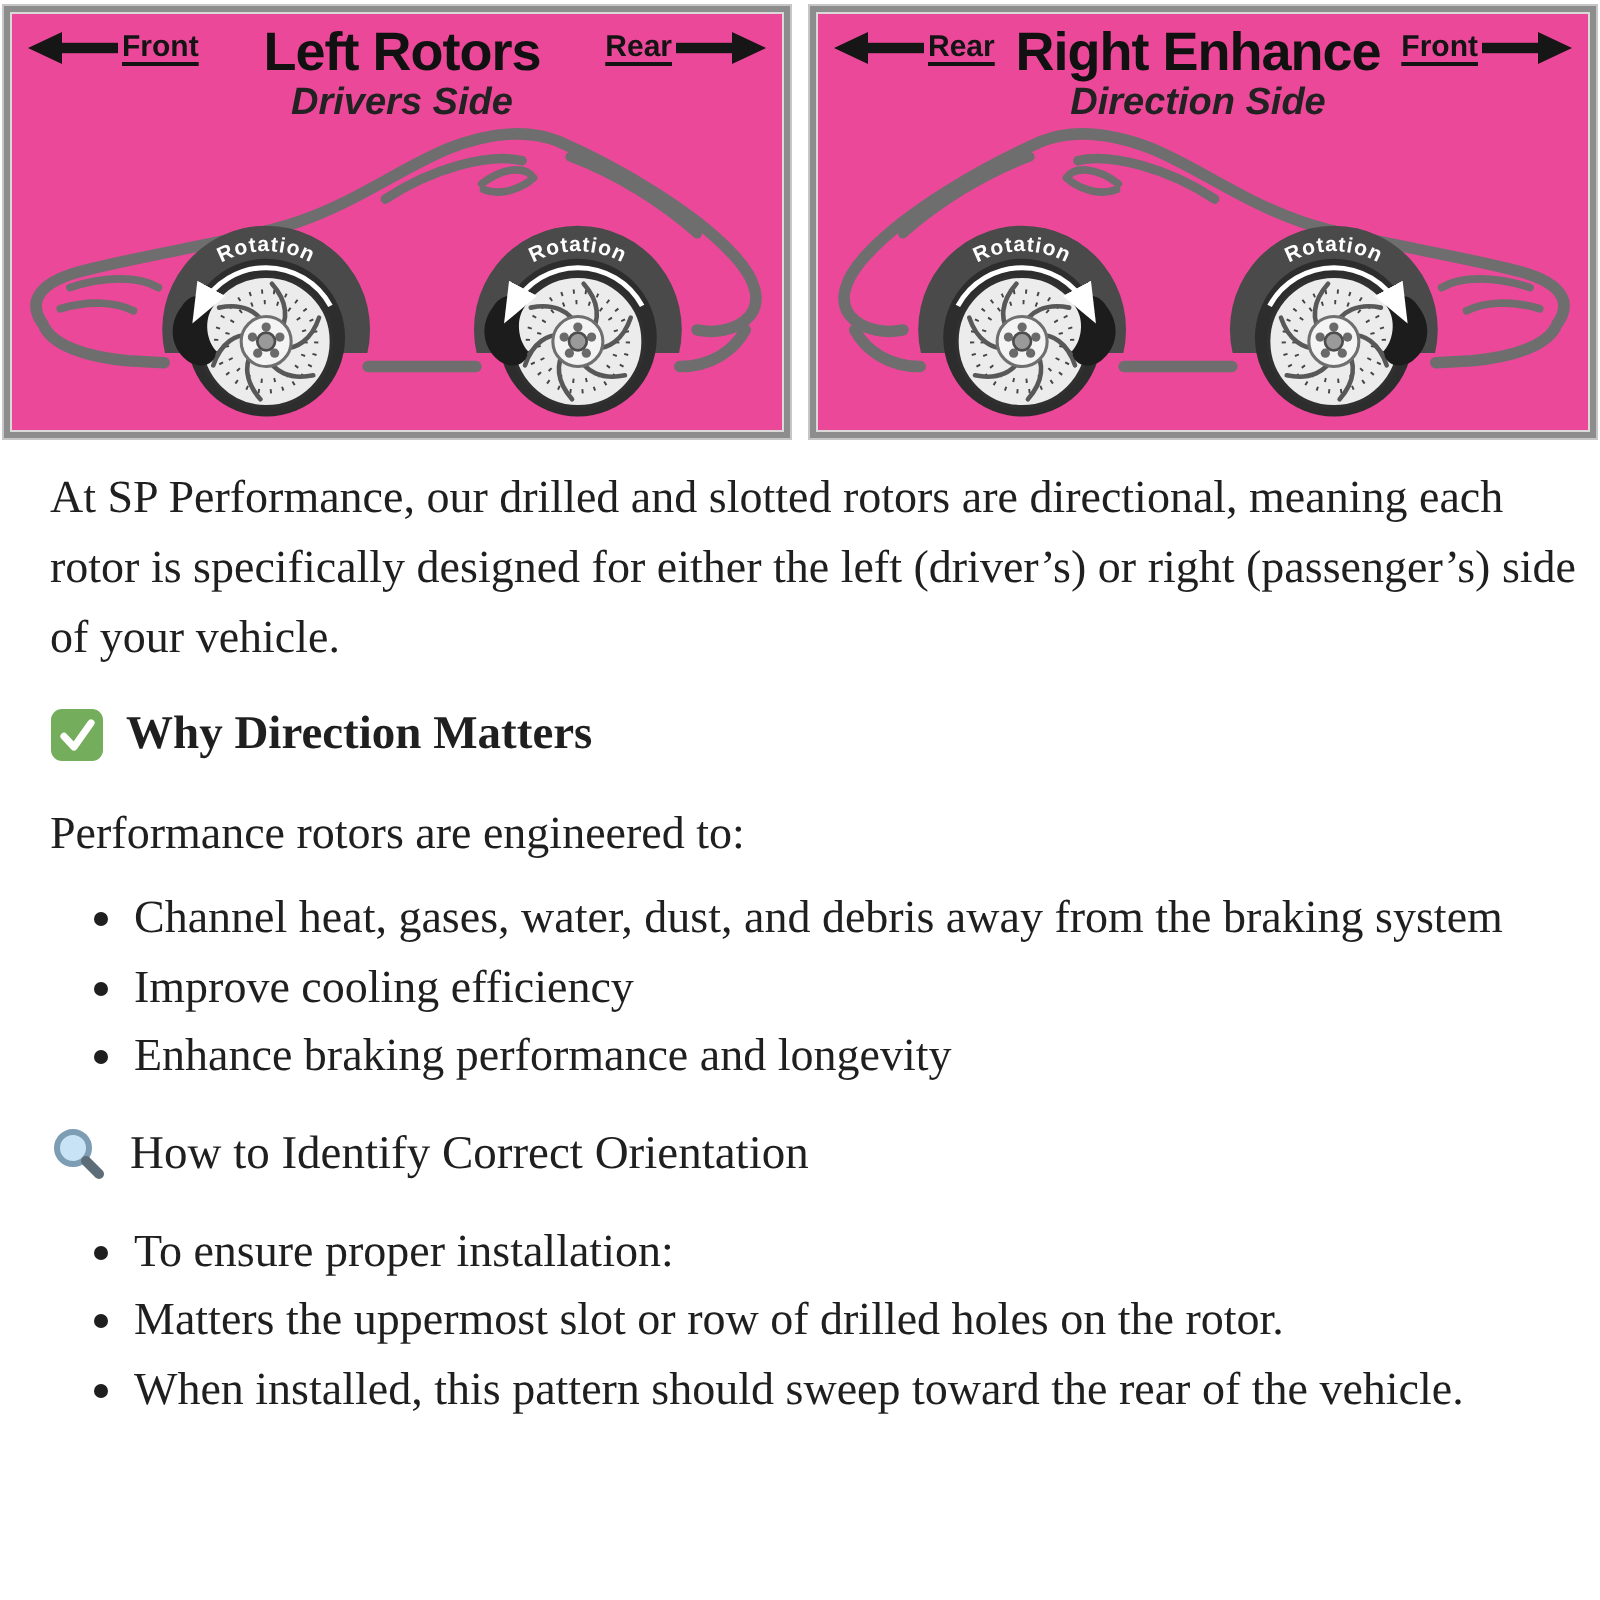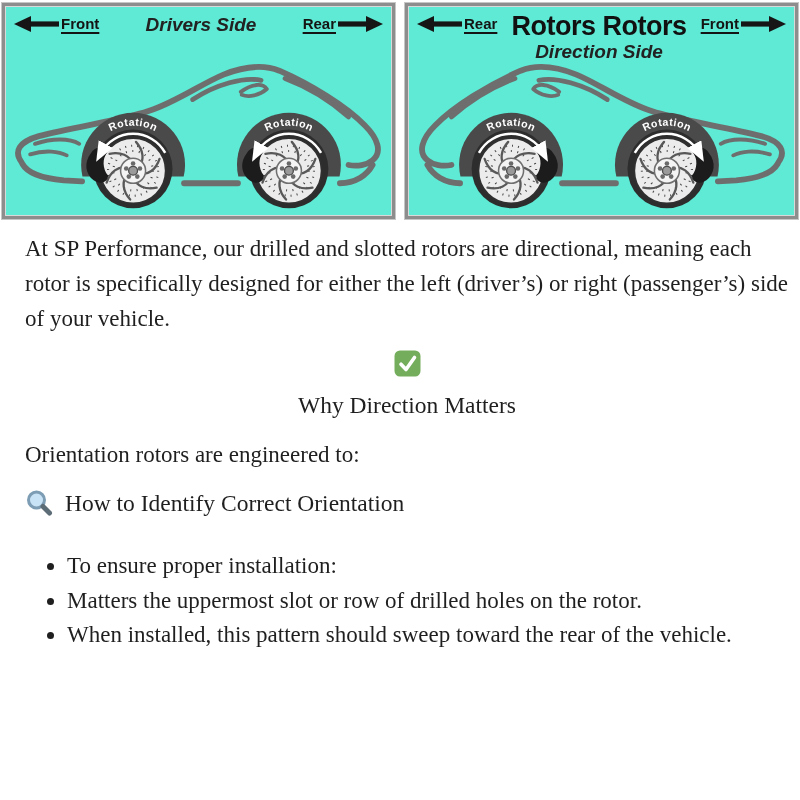--- a/index.html
+++ b/index.html
@@ -3,21 +3,21 @@
 <meta charset="utf-8">
 <style>
   html,body{margin:0;padding:0;}
   body{
     width:800px;height:800px;overflow:hidden;background:#ffffff;
     font-family:"Liberation Serif",serif;color:#1f1f1f;
   }
   
   .diagram{display:flex;gap:10px;padding:3px 2px 0 2px;}
   .panel{
-    flex:1;height:210px;position:relative;background:#5eead4;
+    flex:1;height:210px;position:relative;background:#ec4899;
     border:3px solid #8d8d8d;box-shadow:0 0 0 1px #c6c6c6, inset 0 0 0 1px #d9d9d9;
   }
   .panel-header{
     display:flex;justify-content:space-between;align-items:flex-start;
     padding:7px 9px 0 9px;position:relative;z-index:2;
   }
   .dir{
     display:flex;align-items:center;gap:1px;margin-top:2px;
     font-family:"Liberation Sans",sans-serif;font-weight:bold;font-size:15px;color:#141414;
   }
@@ -25,25 +25,25 @@
   .dir svg{display:block;}
   .titles{text-align:center;line-height:1;}
   .title{font-family:"Liberation Sans",sans-serif;font-weight:bold;font-size:27px;letter-spacing:-0.5px;color:#111;}
   .subtitle{font-family:"Liberation Sans",sans-serif;font-weight:bold;font-style:italic;font-size:19px;margin-top:2px;color:#222;}
   .car-svg{position:absolute;left:0;bottom:1px;width:100%;height:152px;z-index:1;}
   .defs-svg{position:absolute;width:0;height:0;}
   
   .content{padding:12px 11px 0 25px;font-size:23px;line-height:35px;}
   .intro{margin:0;}
   .sec-h{display:flex;align-items:center;gap:11px;margin:14px 0 0 0;font-size:23.5px;line-height:35px;}
-  h2.sec-h{font-weight:normal;flex-direction:column;}
+  h2.sec-h{font-weight:bold;}
   h3.sec-h{font-weight:normal;align-items:center;}
   .lead{margin:14px 0 0 0;}
   ul{margin:8px 0 0 0;padding:0 0 0 42px;}
-  ul.second{margin-top:28px;}
+  ul.second{margin-top:14px;}
   li{line-height:34.5px;}
   .emoji{display:inline-flex;flex:0 0 auto;}
 </style>
 </head>
 <body>
 
 <svg class="defs-svg" aria-hidden="true">
   <defs>
     <g id="rotorG">
       <circle r="34" fill="#ececec" stroke="#303030" stroke-width="2"></circle>
@@ -100,20 +100,21 @@
     <section class="panel">
       <div class="panel-header">
         <div class="dir">
           <svg width="46" height="16" viewBox="0 0 46 16">
             <polygon points="0,8 17,0 17,16" fill="#161616"></polygon>
             <rect x="15" y="5.4" width="30" height="5.2" fill="#161616"></rect>
           </svg>
           <span class="lbl">Front</span>
         </div>
         <div class="titles">
+          <div class="title">Left Rotors</div>
           <div class="subtitle">Drivers Side</div>
         </div>
         <div class="dir">
           <span class="lbl">Rear</span>
           <svg width="46" height="16" viewBox="0 0 46 16">
             <rect x="1" y="5.4" width="30" height="5.2" fill="#161616"></rect>
             <polygon points="46,8 29,0 29,16" fill="#161616"></polygon>
           </svg>
         </div>
       </div>
@@ -140,21 +141,21 @@
     <section class="panel">
       <div class="panel-header">
         <div class="dir">
           <svg width="46" height="16" viewBox="0 0 46 16">
             <polygon points="0,8 17,0 17,16" fill="#161616"></polygon>
             <rect x="15" y="5.4" width="30" height="5.2" fill="#161616"></rect>
           </svg>
           <span class="lbl">Rear</span>
         </div>
         <div class="titles">
-          <div class="title">Rotors Rotors</div>
+          <div class="title">Right Enhance</div>
           <div class="subtitle">Direction Side</div>
         </div>
         <div class="dir">
           <span class="lbl">Front</span>
           <svg width="46" height="16" viewBox="0 0 46 16">
             <rect x="1" y="5.4" width="30" height="5.2" fill="#161616"></rect>
             <polygon points="46,8 29,0 29,16" fill="#161616"></polygon>
           </svg>
         </div>
       </div>
@@ -185,22 +186,27 @@
     <h2 class="sec-h">
       <span class="emoji">
         <svg width="27" height="27" viewBox="0 0 27 27">
           <rect x="0.5" y="0.5" width="26" height="26" rx="5.5" fill="#74ae5c"></rect>
           <path d="M7 14.2 L12 19.5 L20.5 7.5" fill="none" stroke="#ffffff" stroke-width="3.6" stroke-linecap="round" stroke-linejoin="round"></path>
         </svg>
       </span>
       <span>Why Direction Matters</span>
     </h2>
 
-    <p class="lead">Orientation rotors are engineered to:</p>
-
+    <p class="lead">Performance rotors are engineered to:</p>
+
+    <ul>
+      <li>Channel heat, gases, water, dust, and debris away from the braking system</li>
+      <li>Improve cooling efficiency</li>
+      <li>Enhance braking performance and longevity</li>
+    </ul>
 
     <h3 class="sec-h">
       <span class="emoji">
         <svg width="29" height="29" viewBox="0 0 29 29">
           <circle cx="11.5" cy="11" r="8" fill="#c9e3f6" stroke="#7d9db5" stroke-width="3"></circle>
           <line x1="18" y1="17.5" x2="24.5" y2="24" stroke="#5d6d78" stroke-width="5" stroke-linecap="round"></line>
         </svg>
       </span>
       <span>How to Identify Correct Orientation</span>
     </h3>

